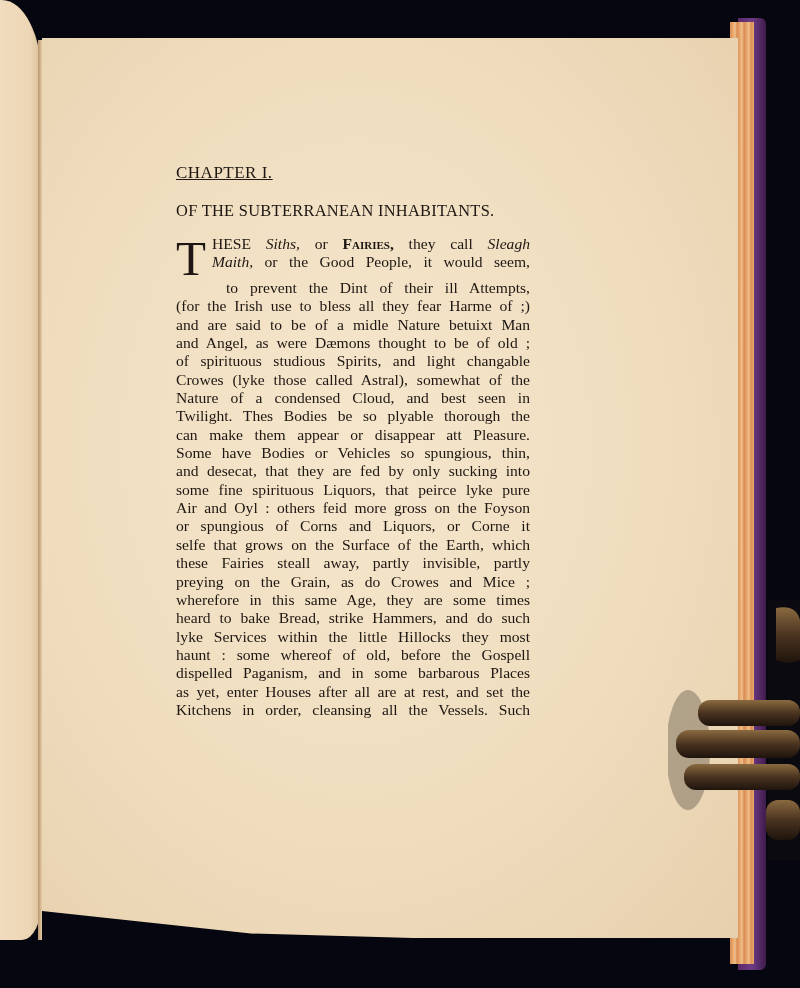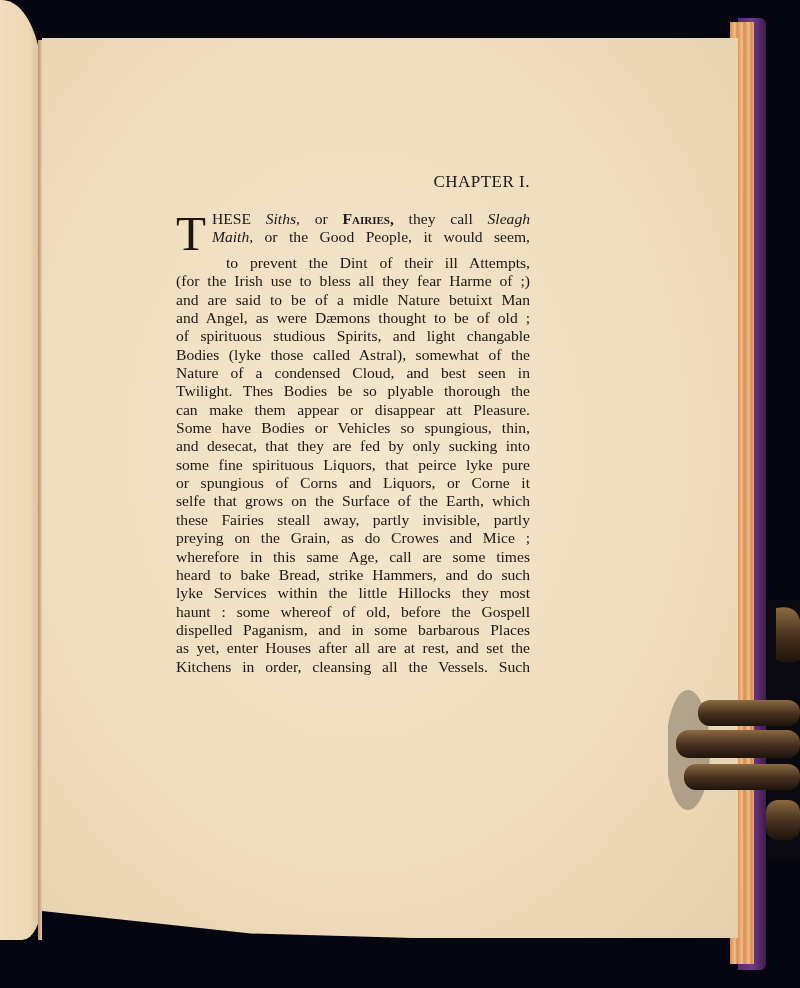--- a/index.html
+++ b/index.html
@@ -30,22 +30,22 @@
   .right-page {
     position:absolute; left:42px; top:38px; width:696px; height:900px;
     background:radial-gradient(ellipse at 45% 45%, #f5e6cc 0%, #efdcbd 60%, #e6cfac 100%);
     clip-path: polygon(0 0, 100% -1%, 100% 101%, 30% 99.5%, 0 97%);
   }
   .text-block {
     position:absolute; left:176px; top:160px; width:354px;
     color:#1d1612;
   }
   .chapter-title {
-    text-align:right; font-size:17px; letter-spacing:0.5px;
-    margin:12px 0 18px 0; padding-left:0;
+    text-align:left; font-size:17px; letter-spacing:0.5px;
+    margin:3px 0 18px 0; padding-left:0;text-decoration:underline;
   }
   .chapter-subtitle {
     font-size:16.4px; letter-spacing:0.3px; white-space:nowrap;
     margin:0 0 14px 0;
   }
   .body {
     font-size:15.6px; line-height:18.35px; text-align:justify;
     text-align-last:justify;
   }
   .line { display:block; white-space:nowrap; text-align:justify; text-align-last:justify; height:18.35px; }
@@ -64,52 +64,54 @@
 <body>
 
 <div class="left-page"></div>
 <div class="cover-edge"></div>
 <div class="page-edges"></div>
 <div class="right-page"></div>
 <div class="gutter"></div>
 
 <div class="text-block">
   <div class="chapter-title">CHAPTER I.</div>
+  <div class="chapter-subtitle">OF THE SUBTERRANEAN INHABITANTS.</div>
 
   <div class="body">
     <span class="dropcap">T</span>
     <span class="line">
       <span>HESE</span>
       <span class="i">Siths,</span>
       <span>or</span>
       <span class="sc">Fairies,</span>
       <span>they call</span>
       <span class="i">Sleagh</span>
     </span>
     <span class="line">
       <span class="i">Maith,</span>
       <span>or the Good People, it would seem,</span>
     </span>
     <span class="line indent" style="padding-left:50px;clear:left;">to prevent the Dint of their ill Attempts,</span>
     <span class="line">(for the Irish use to bless all they fear Harme of ;)</span>
     <span class="line">and are said to be of a midle Nature betuixt Man</span>
     <span class="line">and Angel, as were Dæmons thought to be of old ;</span>
     <span class="line">of spirituous studious Spirits, and light changable</span>
-    <span class="line">Bodies (lyke those called Astral), somewhat of the</span>
+    <span class="line">Crowes (lyke those called Astral), somewhat of the</span>
     <span class="line">Nature of a condensed Cloud, and best seen in</span>
     <span class="line">Twilight.  Thes Bodies be so plyable thorough the</span>
     <span class="line">can make them appear or disappear att Pleasure.</span>
     <span class="line">Some have Bodies or Vehicles so spungious, thin,</span>
     <span class="line">and desecat, that they are fed by only sucking into</span>
     <span class="line">some fine spirituous Liquors, that peirce lyke pure</span>
+    <span class="line">Air and Oyl :  others feid more gross on the Foyson</span>
     <span class="line">or spungious of Corns and Liquors, or Corne it</span>
     <span class="line">selfe that grows on the Surface of the Earth, which</span>
     <span class="line">these Fairies steall away, partly invisible, partly</span>
     <span class="line">preying on the Grain, as do Crowes and Mice ;</span>
-    <span class="line">wherefore in this same Age, call are some times</span>
+    <span class="line">wherefore in this same Age, they are some times</span>
     <span class="line">heard to bake Bread, strike Hammers, and do such</span>
     <span class="line">lyke Services within the little Hillocks they most</span>
     <span class="line">haunt :  some whereof of old, before the Gospell</span>
     <span class="line">dispelled Paganism, and in some barbarous Places</span>
     <span class="line">as yet, enter Houses after all are at rest, and set the</span>
     <span class="line">Kitchens in order, cleansing all the Vessels.  Such</span>
   </div>
 </div>
 
 <svg class="hand" viewBox="0 0 132 260" xmlns="http://www.w3.org/2000/svg">

